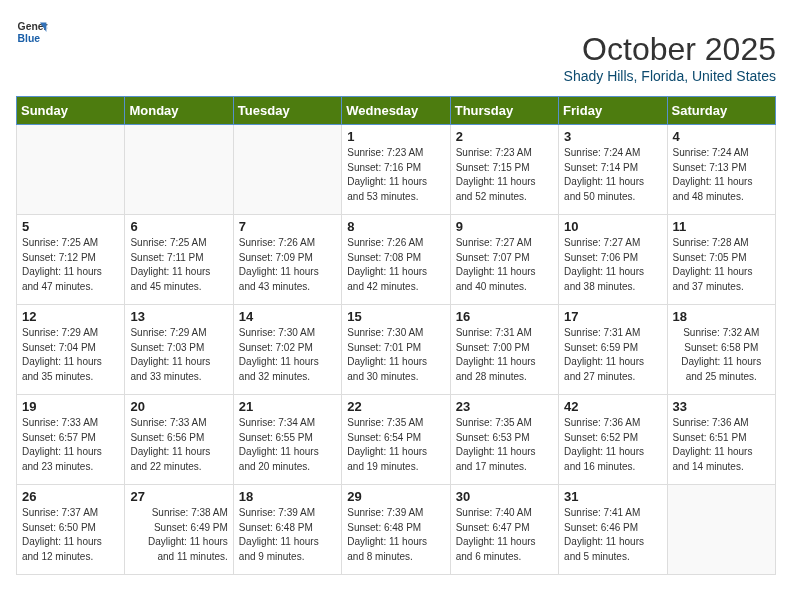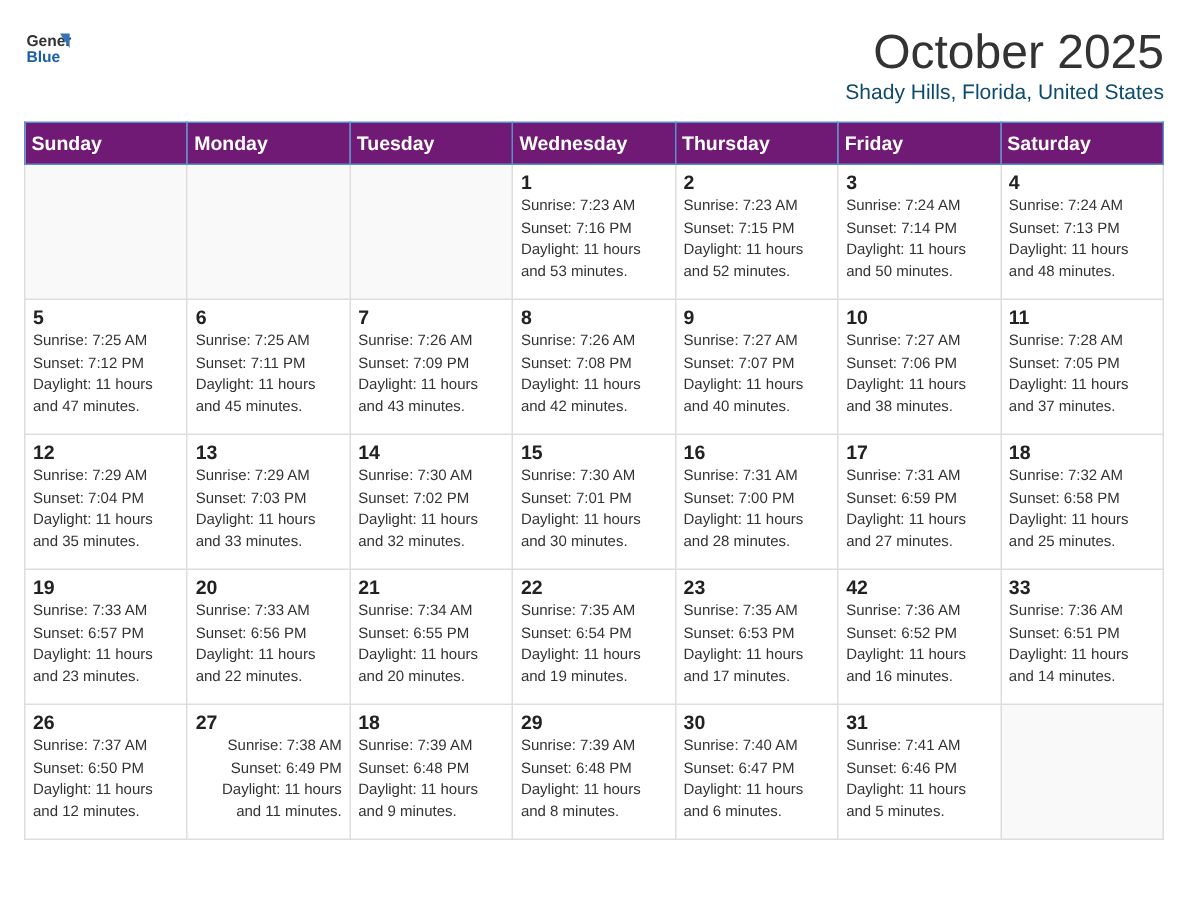--- a/index.html
+++ b/index.html
@@ -20,37 +20,38 @@
       display: flex;
       align-items: center;
       gap: 4px;
     }
     .logo-icon {
       width: 32px;
       height: 32px;
     }
     .title-block {
       text-align: right;
+      margin-top: 15px;
     }
     .month-title {
       font-size: 32px;
       color: #333;
       font-weight: normal;
     }
     .location {
       font-size: 14px;
       color: #0c4a6e;
     }
     .calendar {
       width: 100%;
       border-collapse: collapse;
       border: 1px solid #ccc;
     }
     .calendar th {
-      background: #701a75;
+      background: #4d7c0f;
       color: #fff;
       font-size: 13px;
       font-weight: bold;
       padding: 6px 4px;
       text-align: left;
       border: 1px solid #5590cc;
     }
     .calendar td {
       width: calc(100% / 7);
       vertical-align: top;
@@ -215,21 +216,21 @@
 Daylight: 11 hours and 28 minutes.</div>
         </td>
         <td>
           <div class="day-num">17</div>
           <div class="day-info" style="white-space: pre-line;">Sunrise: 7:31 AM
 Sunset: 6:59 PM
 Daylight: 11 hours and 27 minutes.</div>
         </td>
         <td>
           <div class="day-num">18</div>
-          <div class="day-info" style="white-space: pre-line;">Sunrise: 7:32 AM
+          <div class="day-info" style="white-space: pre-line; text-align: center;">Sunrise: 7:32 AM
 Sunset: 6:58 PM
 Daylight: 11 hours and 25 minutes.</div>
         </td>
       </tr>
       <tr class="week-row">
         <td>
           <div class="day-num">19</div>
           <div class="day-info" style="white-space: pre-line;">Sunrise: 7:33 AM
 Sunset: 6:57 PM
 Daylight: 11 hours and 23 minutes.</div>

